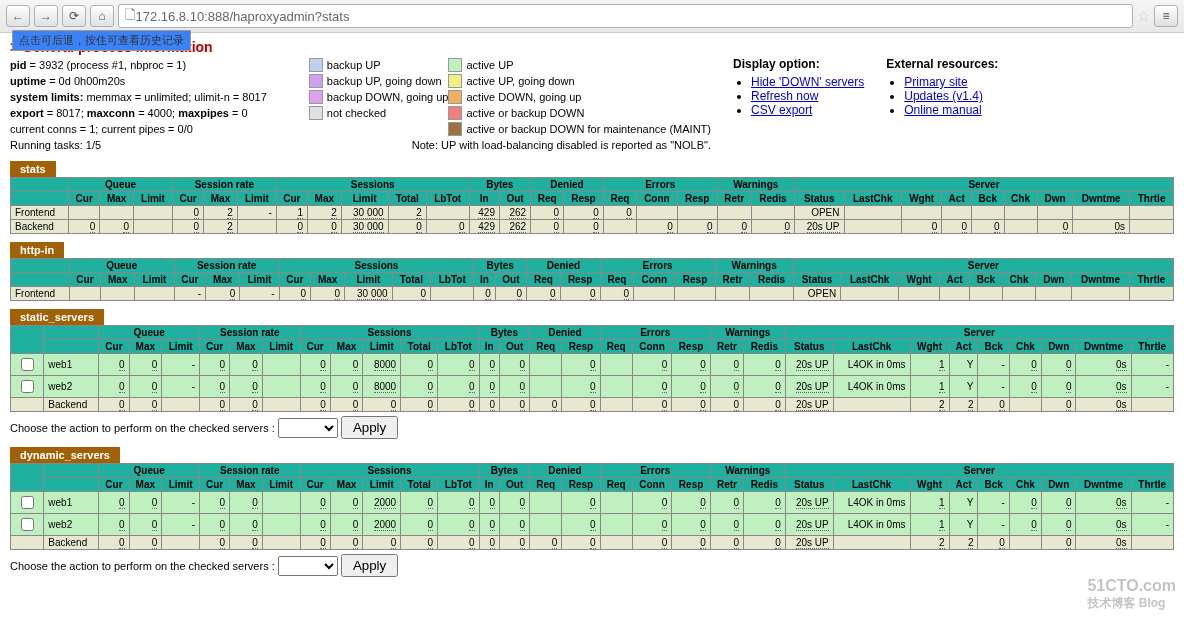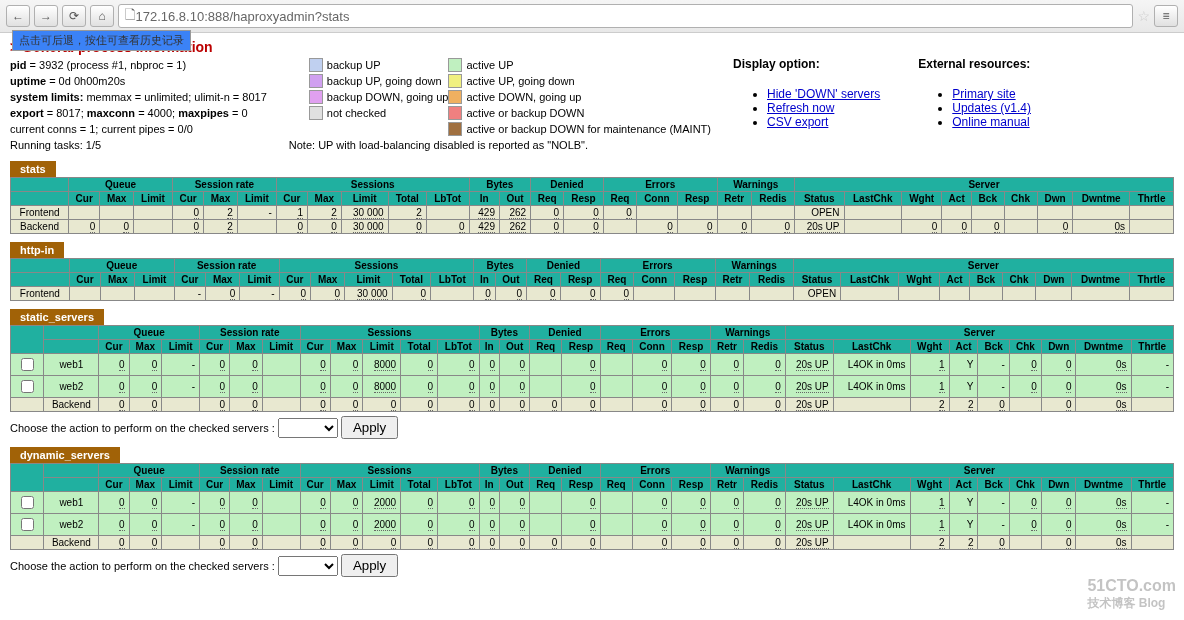--- a/index.html
+++ b/index.html
@@ -11,29 +11,29 @@
 .content{padding:6px 10px}
 .title-line{color:#b00;font-weight:bold;font-size:14px;margin-bottom:2px}
 .info-row{display:flex;gap:22px;align-items:flex-start}
 .process-info{line-height:16px}
 .legend{font-size:11px}
 .legend-row{display:flex;align-items:center;gap:4px;height:16px}
 .swatch{width:12px;height:12px;border:1px solid #999}
 .legend-col{display:inline-block;vertical-align:top}
 .opts{font-size:12px}
 .opts b{display:block;margin-bottom:4px}
-.opts ul{margin:16px;padding-left:18px}
+.opts ul{margin:0;padding-left:18px}
 .opts a{color:#0000cc;text-decoration:underline}
-.note{text-align:left;font-size:11px;margin-top:2px}
+.note{text-align:right;font-size:11px;margin-top:2px}
 .section{margin-top:8px}
 .proxy-title{background:#a16207;color:#fff;font-weight:bold;padding:2px 10px;display:inline-block}
 table.stats{border-collapse:collapse;width:100%;font-size:10px}
 table.stats th{background:#20b0a0;border:1px solid #888;padding:1px 4px;font-weight:bold;text-align:center}
 table.stats td{border:1px solid #888;padding:1px 4px;text-align:right;background:#e8e8d0}
-table.stats td.name{text-align:center;background:#e8e8d0}
+table.stats td.name{text-align:left;background:#e8e8d0}
 table.stats tr.up td{background:#c0f0c0}
 table.stats tr.backend td{background:#e8e8d0}
 table.stats td.chk{text-align:center}
 .dotted{border-bottom:1px dotted #666}
 .action-row{margin-top:4px;font-size:11px}
 .action-row select{width:60px;height:20px}
 .action-row button{padding:2px 10px}
 .watermark{position:absolute;right:8px;bottom:8px;color:#888;font-size:16px;font-weight:bold;opacity:.5}
 </style>
 </head>

